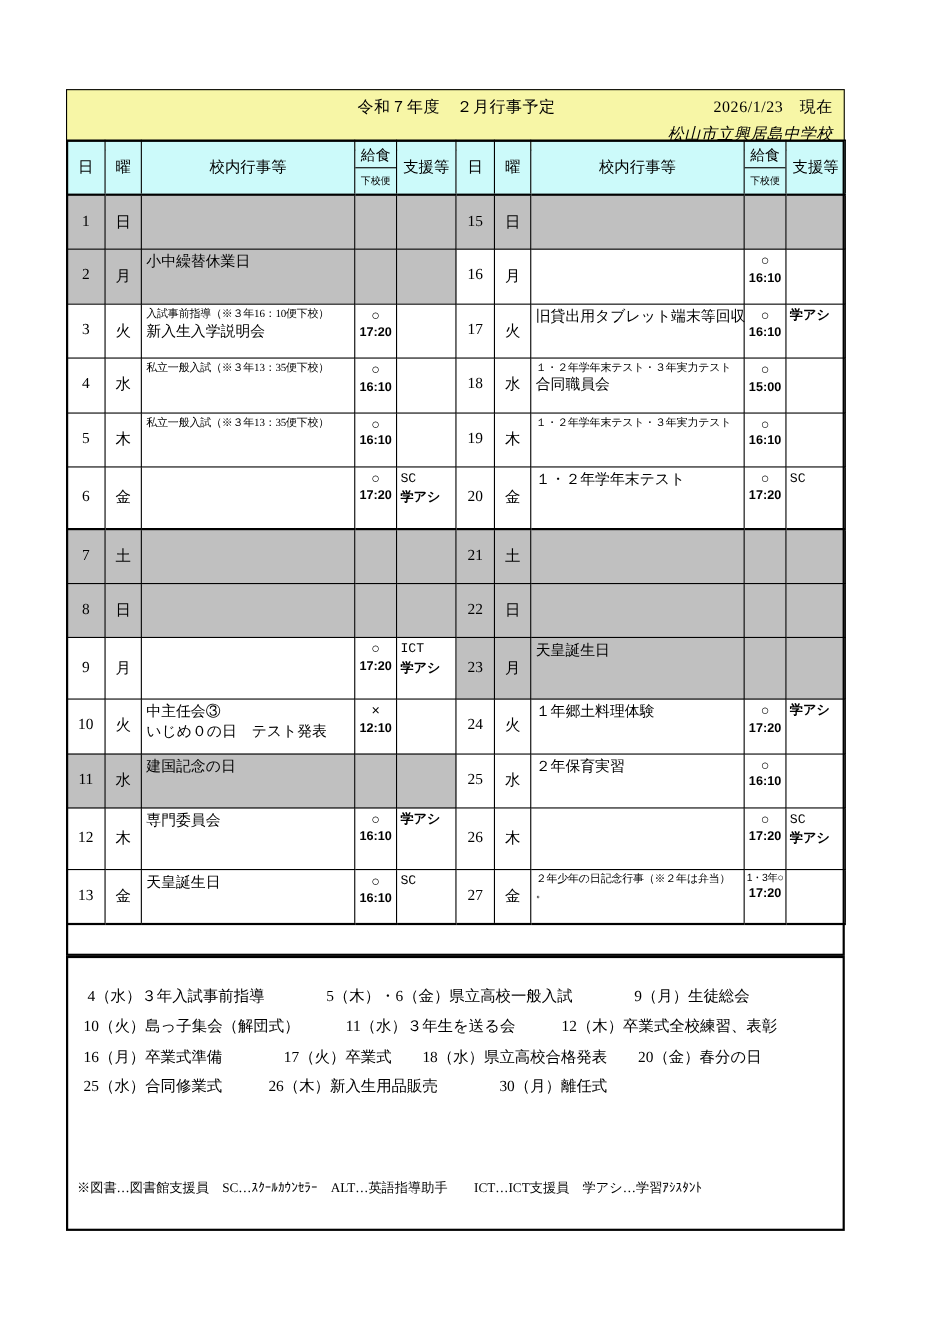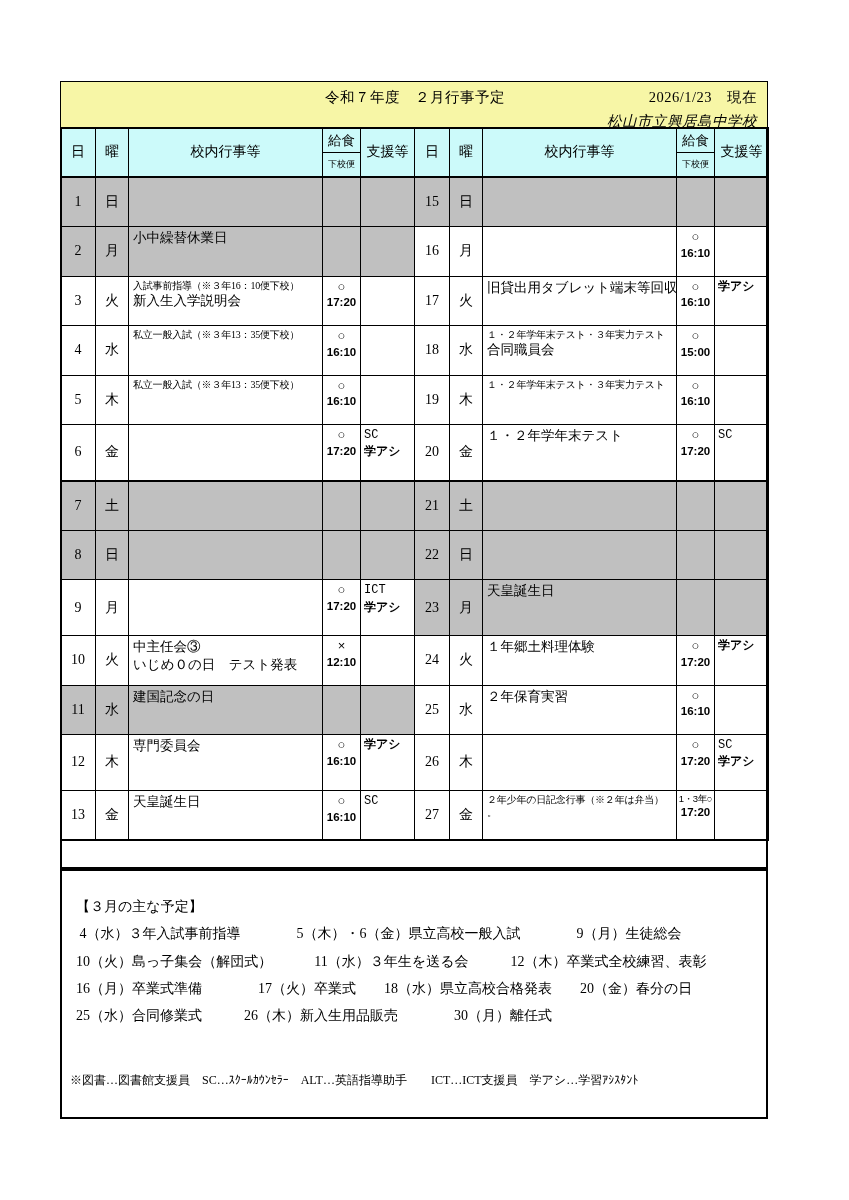--- a/index.html
+++ b/index.html
@@ -515,21 +515,20 @@
             <span class="lunch-mark small">1・3年○</span>
             <span class="lunch-time">17:20</span>
           </td>
           <td class="d-sup"></td>
         </tr>
       </tbody>
   </table>
   <div class="cal-frame"></div>
 
   <div class="notes">
-    <div class="notes-title">【３月の主な予定】</div>
     <div id="notes-lines">
         <div class="notes-line"> 4（水）３年入試事前指導　　　　5（木）・6（金）県立高校一般入試　　　　9（月）生徒総会</div>
         <div class="notes-line">10（火）島っ子集会（解団式）　　　11（水）３年生を送る会　　　12（木）卒業式全校練習、表彰</div>
         <div class="notes-line">16（月）卒業式準備　　　　17（火）卒業式　　18（水）県立高校合格発表　　20（金）春分の日</div>
         <div class="notes-line">25（水）合同修業式　　　26（木）新入生用品販売　　　　30（月）離任式</div>
       </div>
     <div class="notes-foot2">※図書…図書館支援員　SC…ｽｸｰﾙｶｳﾝｾﾗｰ　ALT…英語指導助手　　ICT…ICT支援員　学アシ…学習ｱｼｽﾀﾝﾄ</div>
   </div>
 
 </div>

